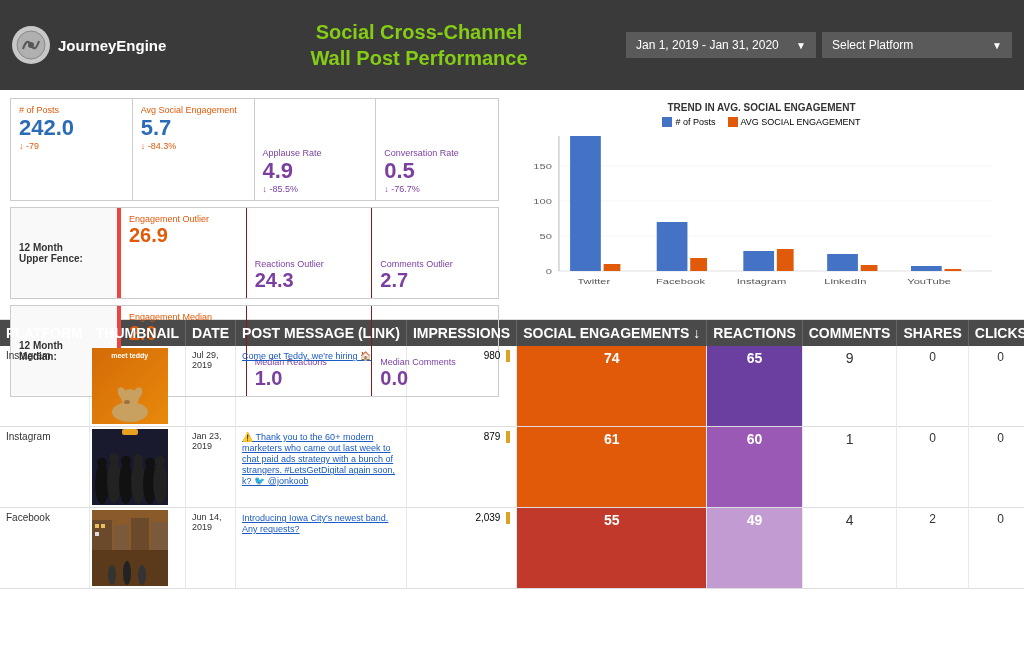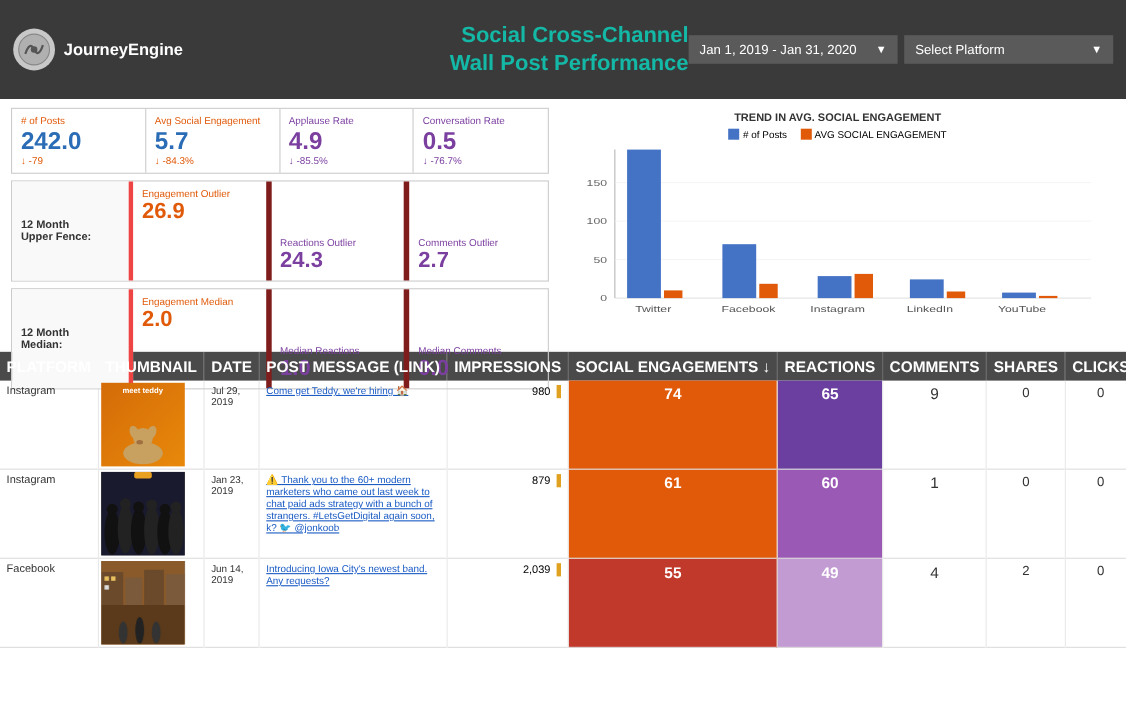--- a/index.html
+++ b/index.html
@@ -22,22 +22,22 @@
     .logo-circle {
       width: 38px; height: 38px;
       border-radius: 50%;
       background: #c8c8c8;
       display: flex; align-items: center; justify-content: center;
       font-size: 9px; color: #333; font-weight: bold;
     }
     .logo-text { color: white; font-size: 15px; font-weight: bold; }
     .header-title {
       flex: 1;
-      text-align: right;
-      color: #14b8a6;
+      text-align: center;
+      color: #84cc16;
       font-size: 20px;
       font-weight: bold;
       line-height: 1.3;
     }
     .header-controls {
       display: flex;
       gap: 6px;
       min-width: 200px;
       align-items: flex-end;
     }
@@ -79,21 +79,21 @@
       grid-template-columns: repeat(4, 1fr);
       border: 1px solid #ccc;
       margin-bottom: 6px;
     }
     .kpi-cell {
       padding: 6px 8px;
       border-right: 1px solid #ccc;
     }
     .kpi-cell:last-child { border-right: none; }
     .kpi-label { font-size: 9px; color: #e05a0a; margin-bottom: 2px; }
-    .kpi-label.purple { color: #7b3fa0; }
+    .kpi-label.purple { color: #7b3fa0; margin-top: 43px; }
     .kpi-value { font-size: 22px; font-weight: bold; color: #2a6cb5; line-height: 1; }
     .kpi-change { font-size: 9px; color: #e05a0a; margin-top: 2px; }
     .kpi-change.purple { color: #7b3fa0; }
 
     .kpi-row {
       display: grid;
       grid-template-columns: 110px 1fr;
       border: 1px solid #ccc;
       margin-bottom: 6px;
     }
@@ -106,21 +106,21 @@
       background: #f9f9f9;
       display: flex;
       align-items: center;
     }
     .kpi-row-values {
       display: grid;
       grid-template-columns: repeat(3, 1fr);
     }
     .kpi-row-cell {
       padding: 6px 8px;
-      border-right: 5px solid #7f1d1d;
+      border-right: 1px solid #7f1d1d;
     }
     .kpi-row-cell:last-child { border-right: none; }
     .kpi-row-cell-label { font-size: 9px; color: #e05a0a; }
     .kpi-row-cell-label.purple { color: #7b3fa0; margin-top: 45px; }
     .kpi-row-cell-value { font-size: 20px; font-weight: bold; color: #e05a0a; }
     .kpi-row-cell-value.purple { color: #7b3fa0; }
 
     
     .chart-area {
       flex: 1;

